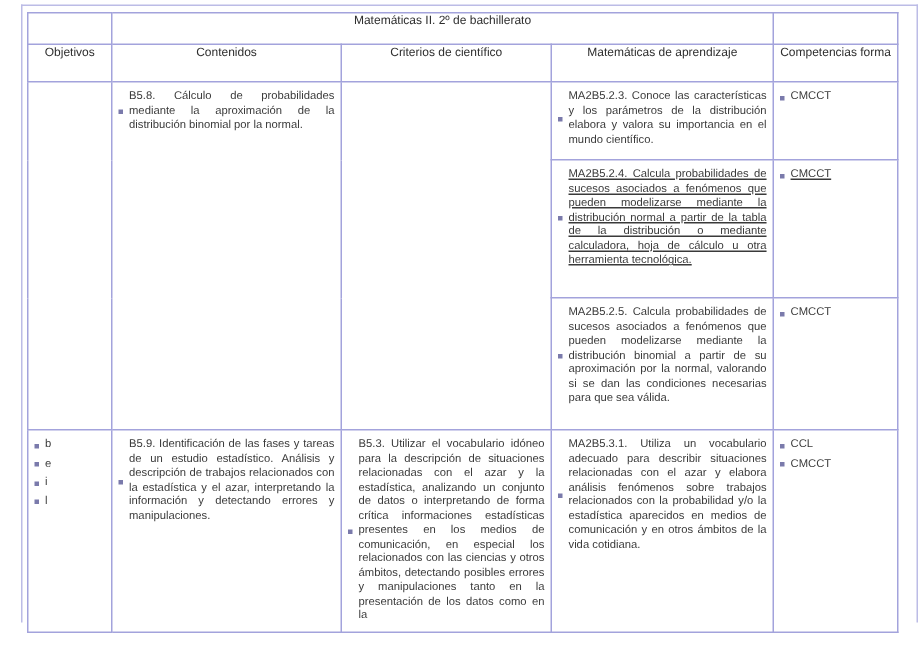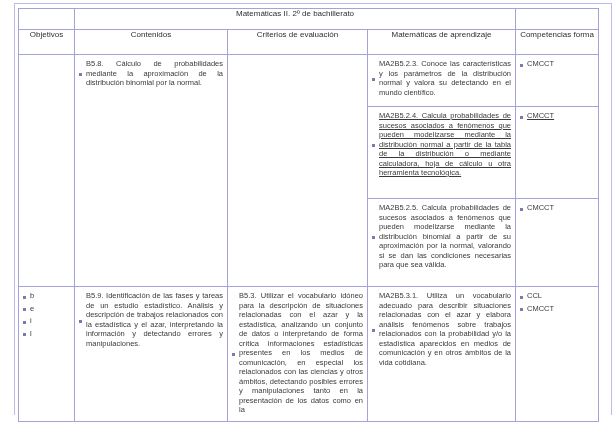--- a/index.html
+++ b/index.html
@@ -69,38 +69,38 @@
 
       <tr class="r-title">
         <td class="c-empty"></td>
         <td class="c-title" colspan="3">Matemáticas II. 2º de bachillerato</td>
         <td class="c-empty"></td>
       </tr>
 
       <tr class="r-head">
         <td class="c-head">Objetivos</td>
         <td class="c-head">Contenidos</td>
-        <td class="c-head">Criterios de evaluación</td>
+        <td class="c-head">Criterios de científico</td>
         <td class="c-head">Matemáticas de aprendizaje</td>
         <td class="c-head">Competencias forma</td>
       </tr>
 
       <tr class="r-sub1">
         <td class="c-body" rowspan="3"></td>
         <td class="c-body" rowspan="3">
           <div class="item">
             <span class="bullet"></span>
             <span class="txt just">B5.8. Cálculo de probabilidades mediante la aproximación de la distribución binomial por la normal.</span>
           </div>
         </td>
         <td class="c-body" rowspan="3"></td>
         <td class="c-body">
           <div class="item">
             <span class="bullet"></span>
-            <span class="txt just">MA2B5.2.3. Conoce las características y los parámetros de la distribución normal y valora su detectando en el mundo científico.</span>
+            <span class="txt just">MA2B5.2.3. Conoce las características y los parámetros de la distribución elabora y valora su importancia en el mundo científico.</span>
           </div>
         </td>
         <td class="c-body">
           <div class="item">
             <span class="bullet"></span>
             <span class="txt">CMCCT</span>
           </div>
         </td>
       </tr>
       <tr class="r-sub2">

